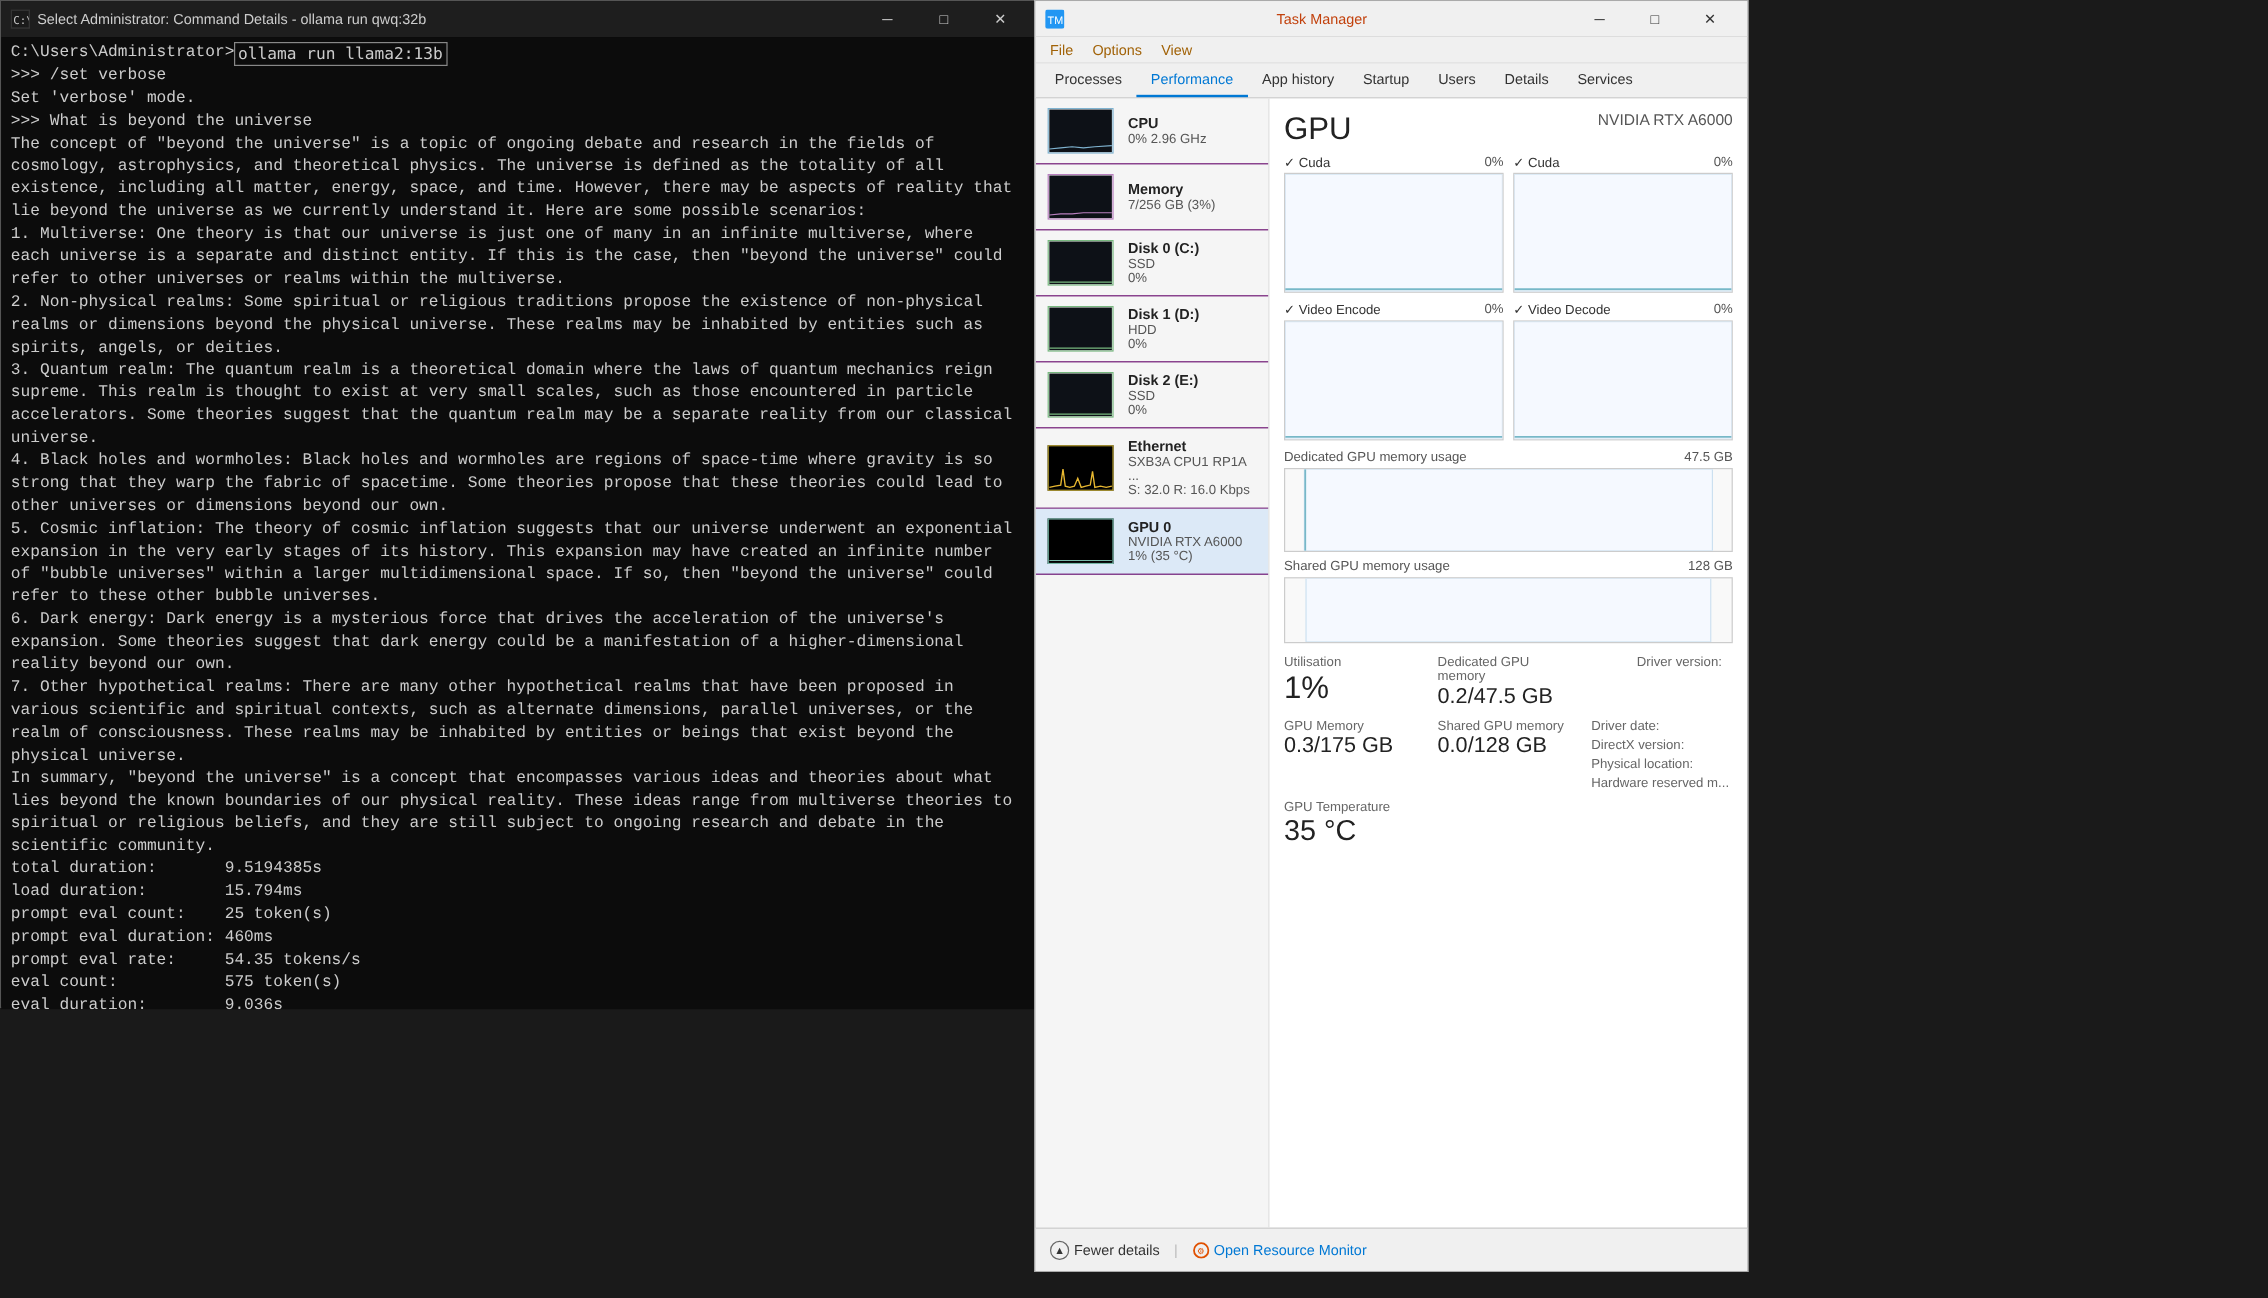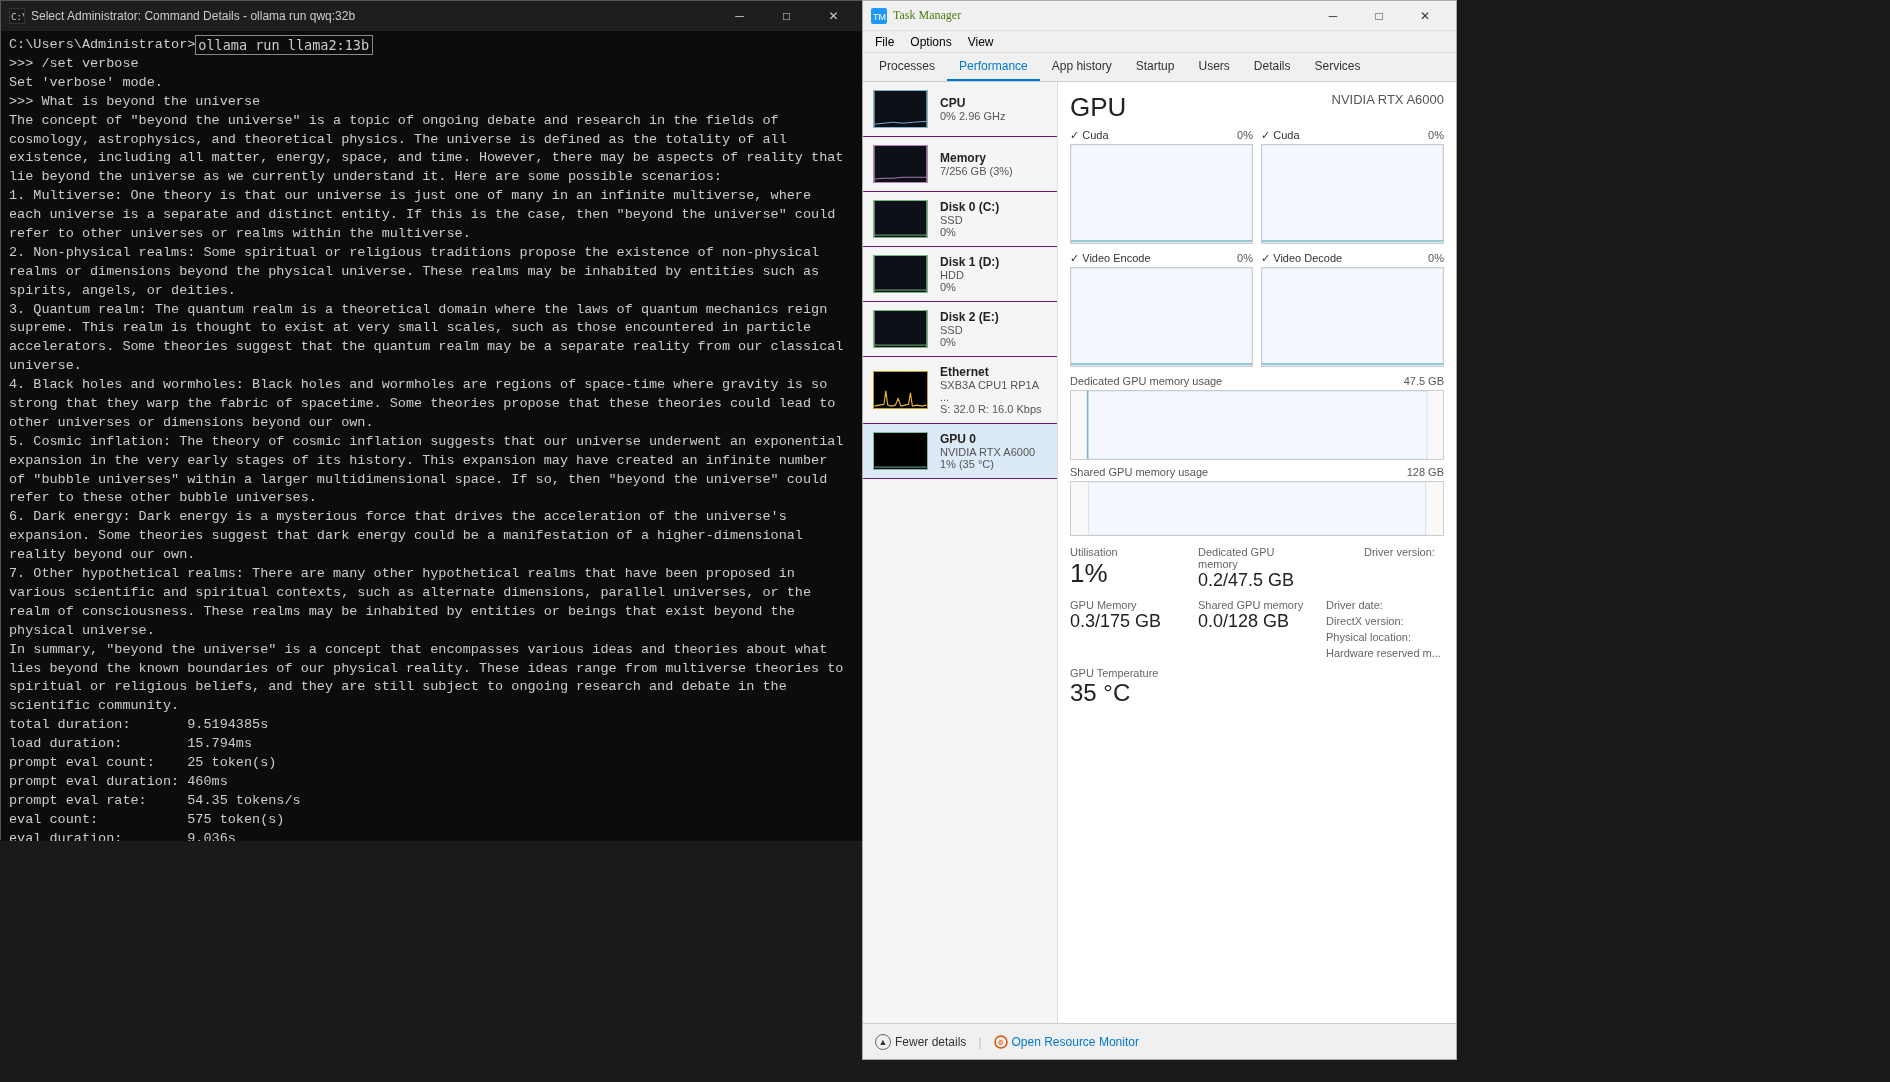--- a/index.html
+++ b/index.html
@@ -116,22 +116,23 @@
       height: 16px;
       margin-right: 6px;
       display: flex;
       align-items: center;
       justify-content: center;
       font-size: 11px;
     }
     .tm-titlebar-title {
       flex: 1;
       font-size: 12px;
-      color: #4d7c0f;
-      font-family: Liberation Serif, serif;
+      color: #c2410c;
+      font-family: Liberation Sans, sans-serif;
+      text-align: center;
     }
     .tm-titlebar-controls {
       display: flex;
     }
     .tm-ctrl-btn {
       width: 46px;
       height: 30px;
       background: transparent;
       border: none;
       font-size: 12px;
@@ -147,21 +148,21 @@
       background: #f0f0f0;
       display: flex;
       align-items: center;
       padding: 0 4px;
       border-bottom: 1px solid #ddd;
       font-size: 12px;
     }
     .tm-menu-item {
       padding: 2px 8px;
       cursor: pointer;
-      color: #000000;
+      color: #a16207;
     }
 
     .tm-tabs {
       display: flex;
       background: #f0f0f0;
       border-bottom: 1px solid #ccc;
       padding: 0 4px;
     }
     .tm-tab {
       padding: 6px 12px;

